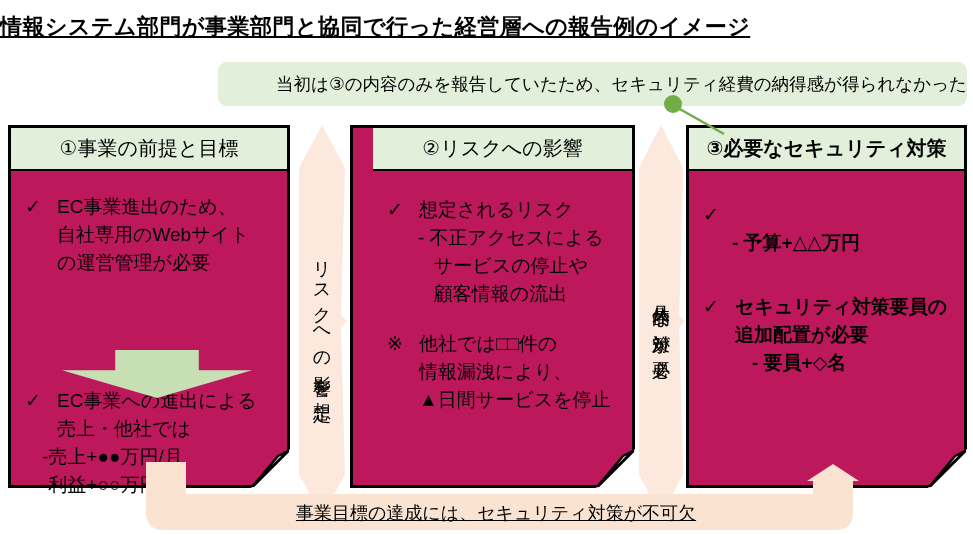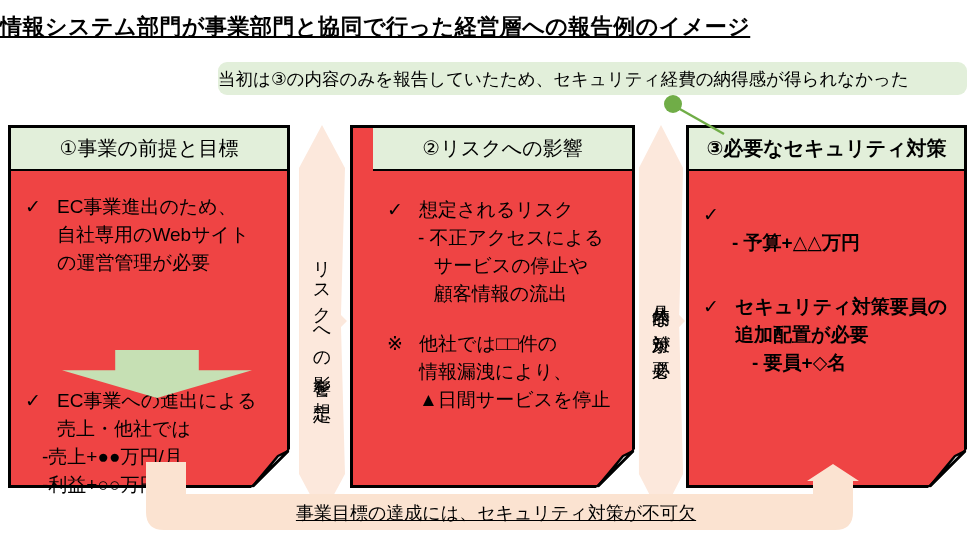--- a/index.html
+++ b/index.html
@@ -7,42 +7,42 @@
   body { font-family:"Liberation Sans","DejaVu Sans",sans-serif; color:#000; }
   .canvas { position:relative; width:973px; height:535px; background:#fff; overflow:hidden; }
 
   .page-title {
     position:absolute; top:12px; left:0; width:100%;
     text-align:left; font-size:22px; font-weight:bold;
     text-decoration:underline; letter-spacing:0.5px;
   }
 
   .callout {
-    position:absolute; left:218px; top:62px; width:749px; height:33px;
+    position:absolute; left:218px; top:62px; width:749px; height:44px;
     background:var(--green_light); border-radius:9px;
-    display:flex; align-items:center; justify-content:flex-start;
+    display:flex; align-items:center; justify-content:flex-end;
     font-size:17.5px;
   }
 
   .flow-band {
     position:absolute; top:125px; height:392px;
     background:var(--peach_band);
     display:flex; align-items:center; justify-content:center;
     clip-path:polygon(50% 0%,96% 11%,88% 48.5%,100% 50%,88% 51.5%,96% 89%,50% 100%,4% 89%,4% 11%);
   }
   .flow-band .vtext {
     writing-mode:vertical-rl; text-orientation:upright;
     font-size:18px; letter-spacing:2px; line-height:1;
   }
   #band-a { left:297px; width:50px; }
   #band-b { left:637px; width:48px; }
 
   .note-box {
     position:absolute; top:125px; height:363px;
-    background:#ef4444; border:3px solid var(--border_black);
+    background:#be185d; border:3px solid var(--border_black);
   }
   #box-1 { left:8px;   width:282px; }
   #box-2 { left:350px; width:285px;padding-left:20px; }
   #box-3 { left:686px; width:281px;font-weight:bold; }
 
   .box-header {
     height:43px; background:var(--green_light);
     border-bottom:2px solid var(--border_black);
     display:flex; align-items:center; justify-content:center;
     font-size:20px;

